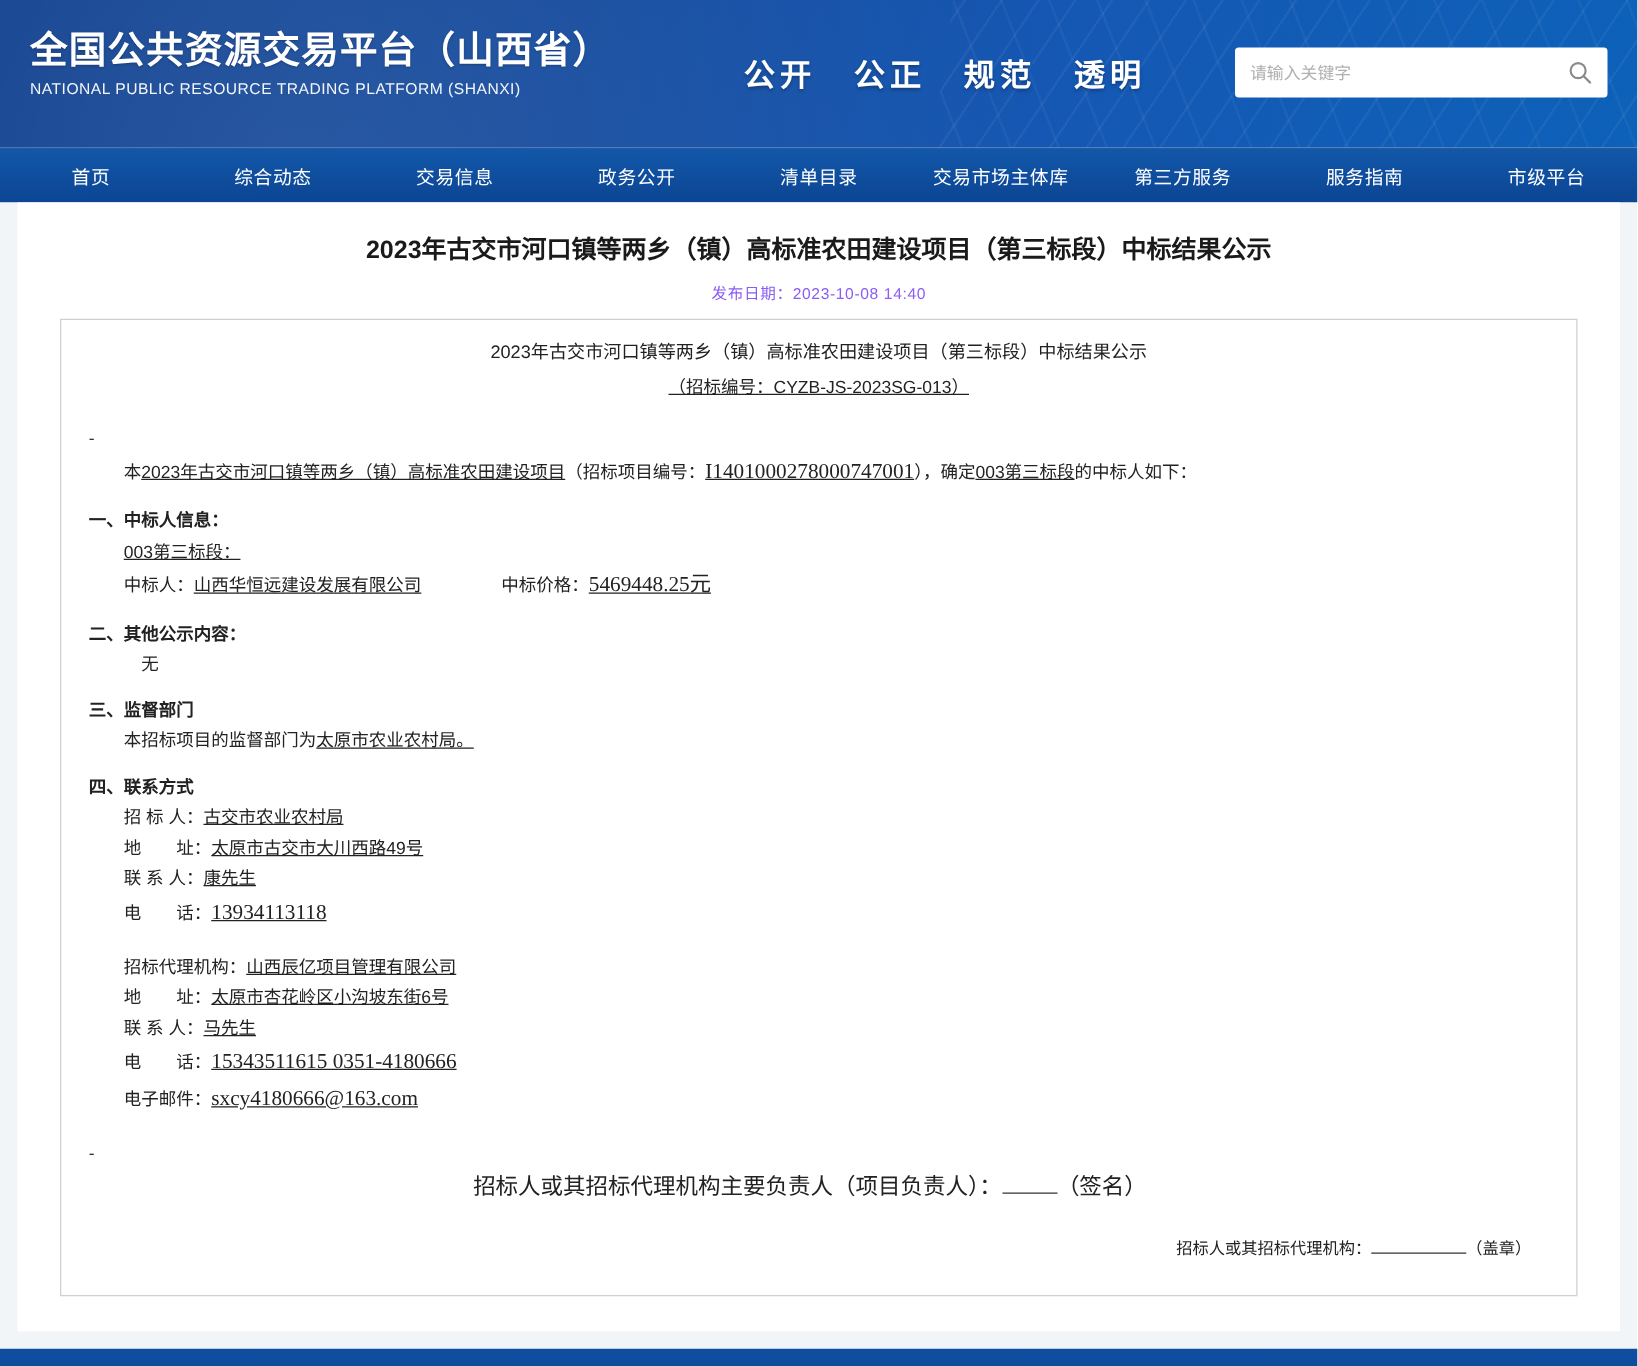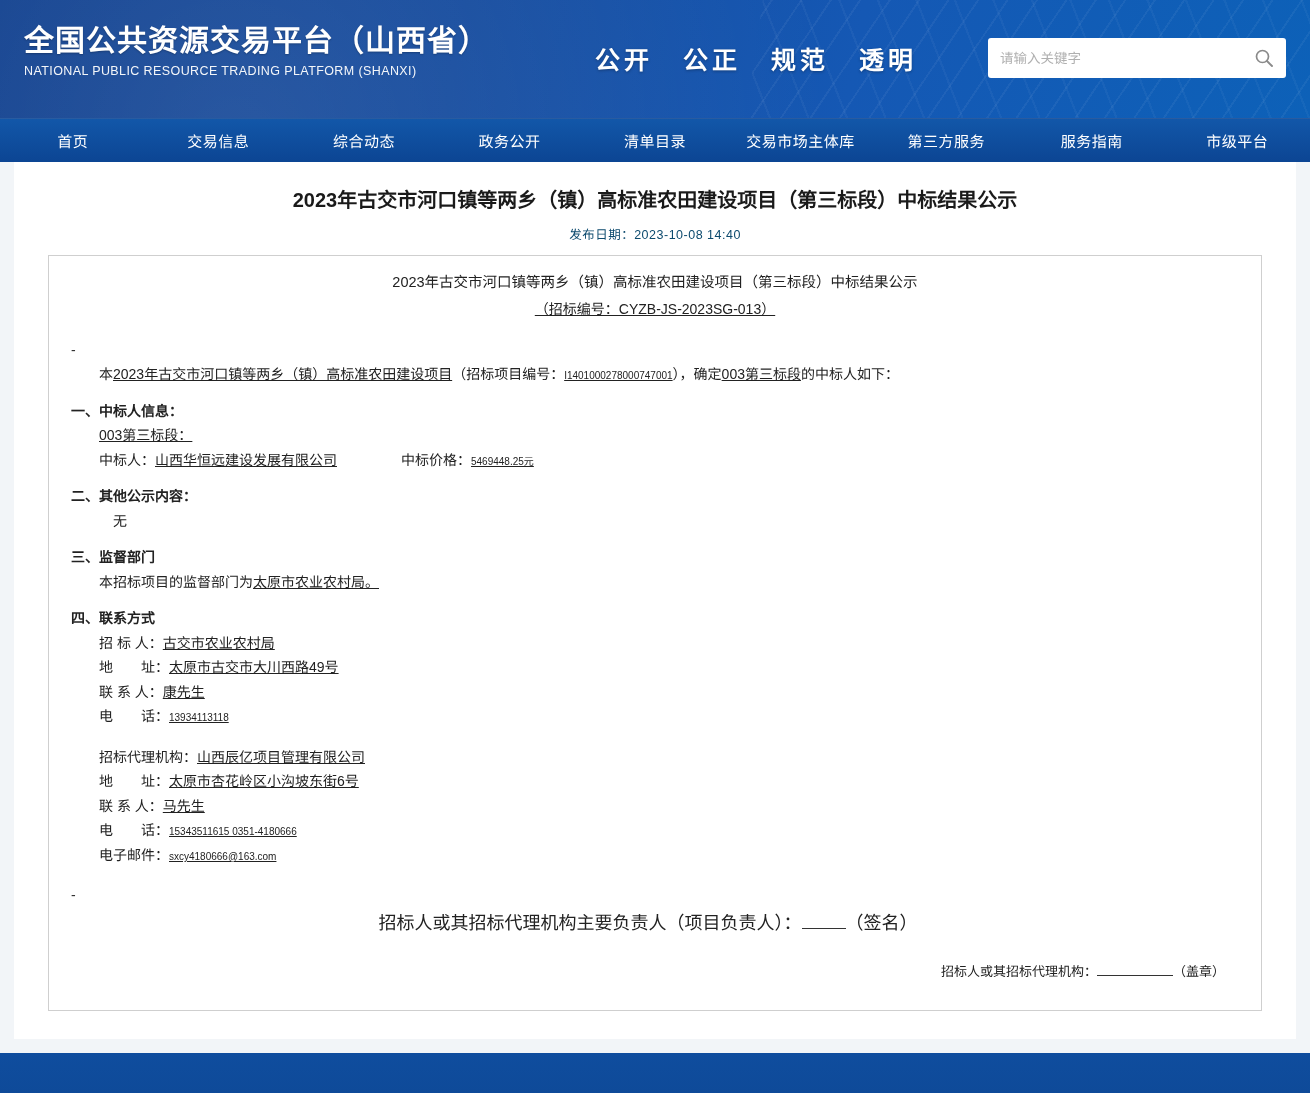--- a/index.html
+++ b/index.html
@@ -133,38 +133,38 @@
     text-align: center;
     font-size: 20px;
     font-weight: bold;
     color: #1a1a1a;
     padding: 6px 60px 0 60px;
     line-height: 1.4;
   }
   .doc-date {
     text-align: center;
     font-size: 12.5px;
-    color: #0c4a6e;
+    color: #8b5cf6;
     margin-top: 10px;
     letter-spacing: 0.5px;
   }
   .doc-body {
     margin: 12px 34px 0 34px;
     border: 1px solid #cfcfcf;
     padding: 14px 22px 26px 22px;
     font-size: 14px;
     color: #222;
     line-height: 1.75;
     min-height: 620px;
   }
   .c-center { text-align: center; }
   .doc-head-1 { font-size: 14.5px; }
   .doc-head-2 { font-size: 14px; margin-top: 2px; }
   .u { text-decoration: underline; }
-  .mono { font-family: Liberation Sans, sans-serif; font-size: 10px; }
+  .mono { font-family: Liberation Serif, serif; font-size: 17px; }
   .blank-row { height: 16px; }
   .dash { color: #333; }
   .p-indent { text-indent: 28px; }
   .strong { font-weight: bold; }
   .sec { margin-top: 12px; }
   .sub { padding-left: 28px; }
   .sub2 { padding-left: 42px; }
   .inline-gap { display: inline-block; width: 64px; }
   .sign-line {
     text-align: center;
@@ -220,22 +220,22 @@
       <svg width="20" height="20" viewBox="0 0 20 20" aria-hidden="true">
         <circle cx="8.5" cy="8.5" r="6" fill="none" stroke="#8a8a8a" stroke-width="1.7"></circle>
         <line x1="13" y1="13" x2="18" y2="18" stroke="#8a8a8a" stroke-width="1.9" stroke-linecap="round"></line>
       </svg>
     </div>
   </div>
 </div>
 
 <div class="nav">
   <div class="nav-item">首页</div>
+  <div class="nav-item">综合动态</div>
   <div class="nav-item">交易信息</div>
-  <div class="nav-item">综合动态</div>
   <div class="nav-item">政务公开</div>
   <div class="nav-item">清单目录</div>
   <div class="nav-item">交易市场主体库</div>
   <div class="nav-item">第三方服务</div>
   <div class="nav-item">服务指南</div>
   <div class="nav-item">市级平台</div>
 </div>
 
 <div class="content-wrap">
   <div class="page-card">

